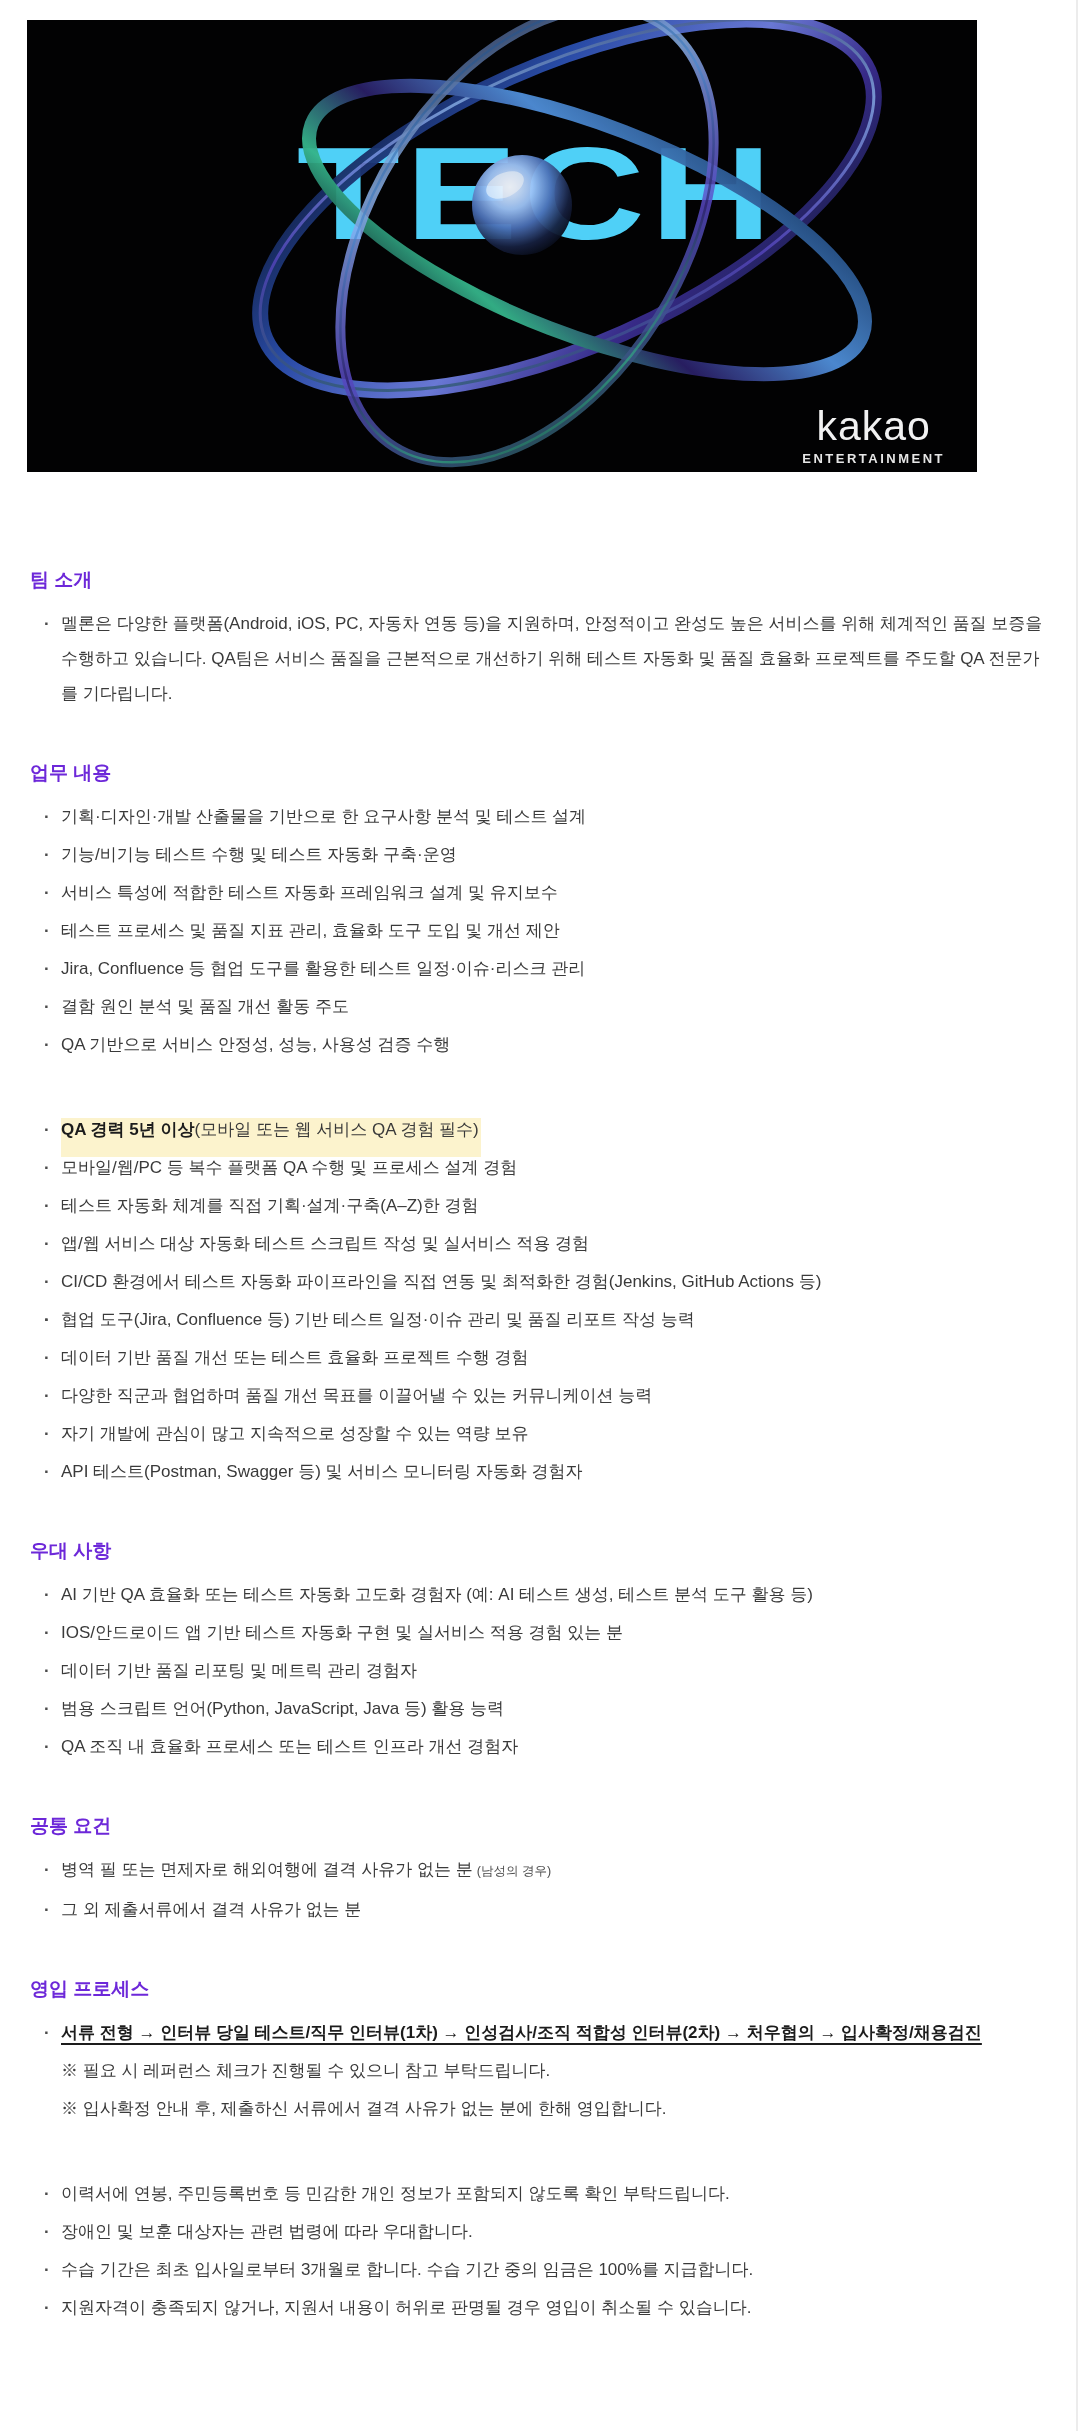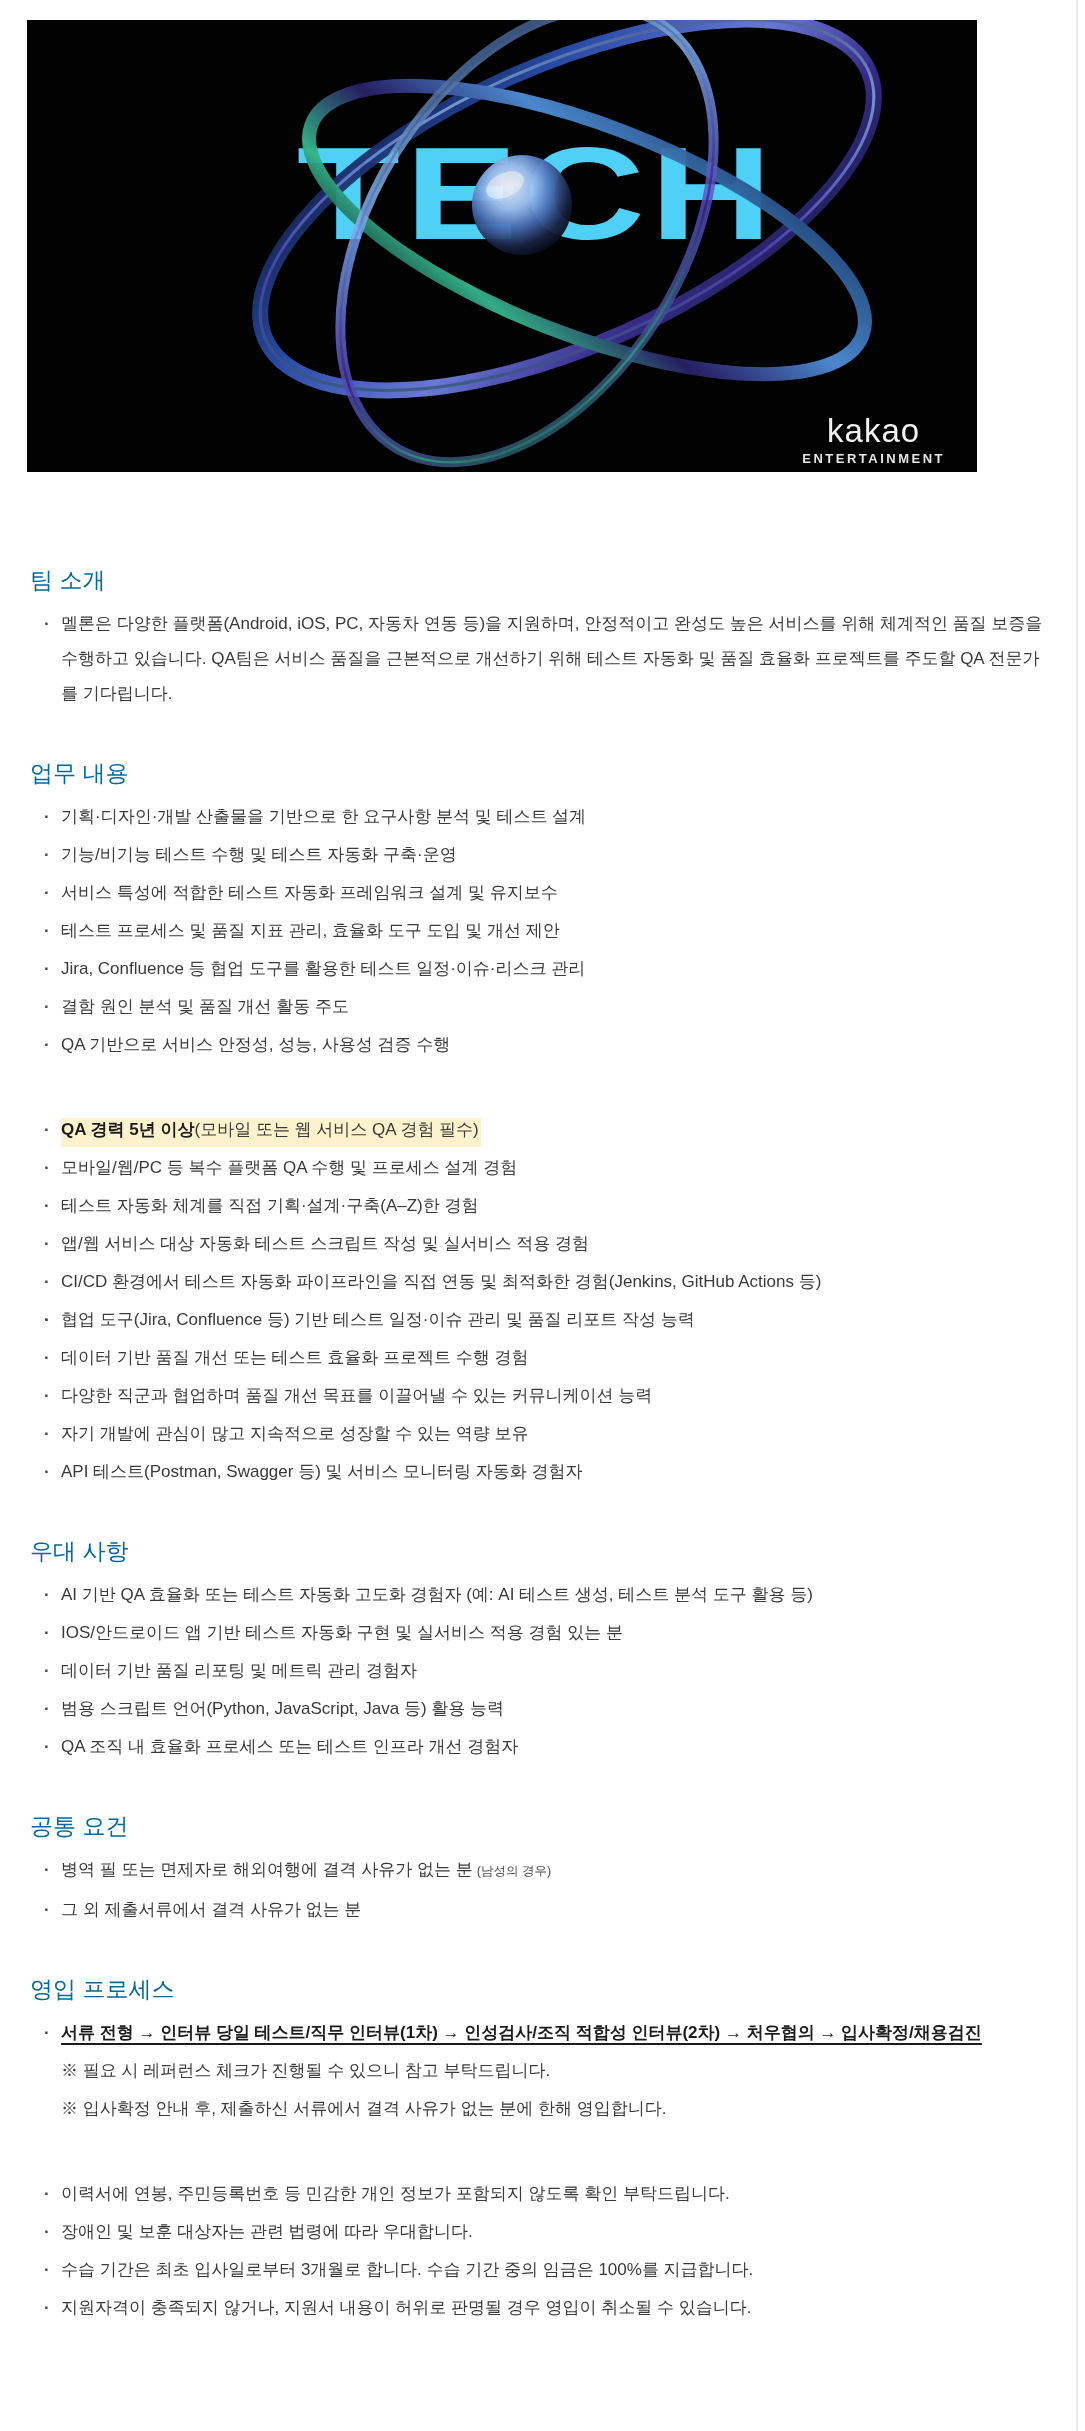--- a/index.html
+++ b/index.html
@@ -20,49 +20,49 @@
     transform:translateX(calc(-50% + 35px)) scaleX(1.28);
     font-size:132px; font-weight:800; line-height:1;
     letter-spacing:4px; color:#4fd0f7;
     font-family:"Liberation Sans", sans-serif;
   }
   .hero-graphic { position:absolute; inset:0; pointer-events:none; }
   .hero-brand {
     position:absolute; right:32px; bottom:6px; text-align:center;
   }
   .hero-brand .brand-main {
-    font-size:33px; font-weight:400; color:#f2f2f2; letter-spacing:1px;
+    font-size:41px; font-weight:400; color:#f2f2f2; letter-spacing:1px;
     line-height:1.1; display:block;
   }
   .hero-brand .brand-sub {
     font-size:13px; font-weight:700; color:#e6e6e6; letter-spacing:2.5px;
     display:block; margin-top:2px;
   }
   
   .content {
     position:absolute; top:485px; left:0;
     width:1060px; padding:0 10px 60px 30px;
   }
   .section { margin-top:50px; }
   .section:first-child { margin-top:83px; }
   .section-heading {
-    font-size:23px; font-weight:400; color:#0369a1;
+    font-size:19px; font-weight:700; color:#6d28d9;
     line-height:24px; margin-bottom:14px;
   }
   .bullet-item {
     position:relative; padding-left:31px;
     font-size:17px; line-height:35px; color:#3a3a3a;
     margin-bottom:3px;
   }
   .bullet-dot {
     position:absolute; left:14px; top:0;
     font-weight:700; color:#4a4a4a;
   }
   .bullet-text .lead-bold { font-weight:700; color:#1c1c1c; }
-  .bullet-text.highlighted { background:#fcf3cd; padding:2px 2px 8px 0;margin-top:16px; }
+  .bullet-text.highlighted { background:#fcf3cd; padding:2px 2px 18px 0;margin-top:16px; }
   .bullet-text.highlighted .lead-bold { background:transparent; }
   .bullet-text.process {
     font-weight:700; color:#1c1c1c;
     text-decoration:underline; text-decoration-thickness:1.5px;
     text-underline-offset:5px;
   }
   .small-suffix { font-size:12.5px; color:#4a4a4a; margin-left:4px; }
   .note-item {
     padding-left:31px; font-size:17px; line-height:35px;
     color:#3a3a3a; margin-bottom:3px;

